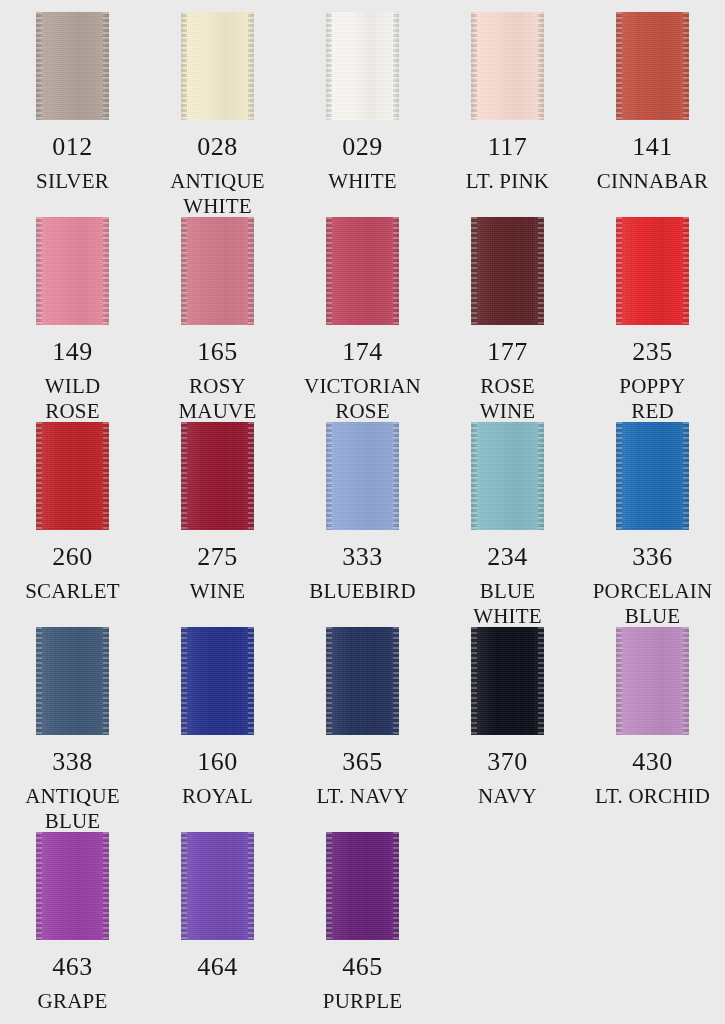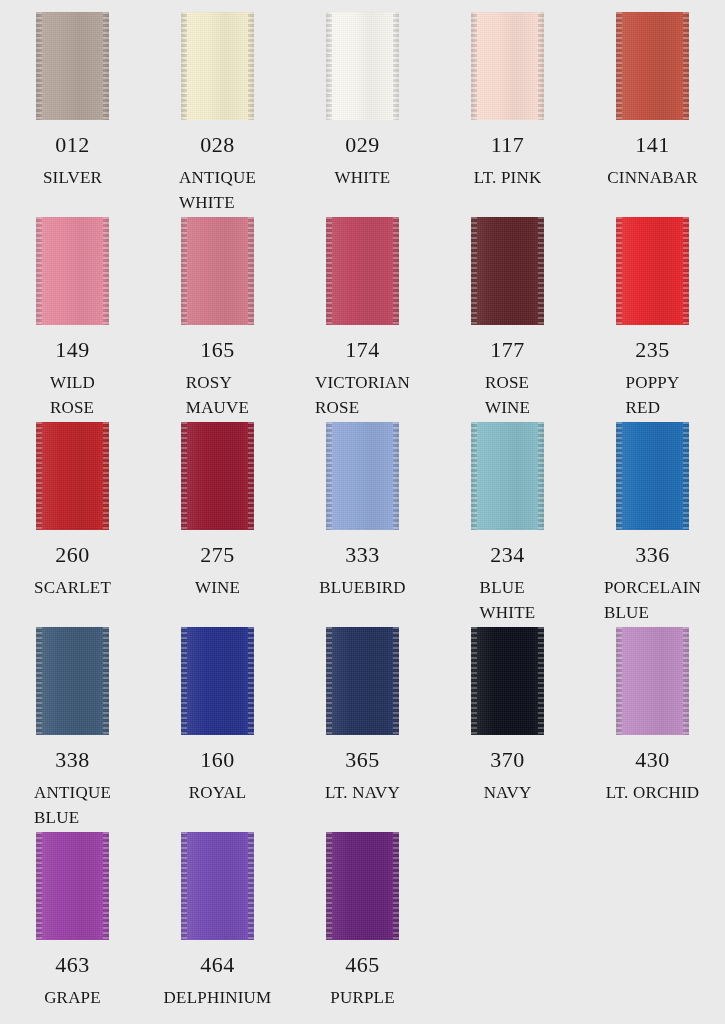--- a/index.html
+++ b/index.html
@@ -74,31 +74,32 @@
   .swatch .selvedge.right { right: 0; }
   .swatch .edgeshade {
     position: absolute; inset: 0;
     background: linear-gradient(90deg,
         rgba(0,0,0,0.10) 0%, rgba(0,0,0,0) 9%,
         rgba(0,0,0,0) 91%, rgba(0,0,0,0.10) 100%);
   }
   
   .code {
     margin-top: 14px;
-    font-size: 22px;
+    font-size: 26px;
     color: #17171a;
     letter-spacing: 0.5px;
     line-height: 1;
     white-space: nowrap;
   }
   .name {
     margin-top: 9px;
-    font-size: 17px;
+    font-size: 21px;
     color: #17171a;
     line-height: 25px;
+    text-align: center;
     letter-spacing: 0.2px;
     max-width: 143px;
   }
   .name .ln { display: block; white-space: nowrap; }
 </style>
 </head>
 <body>
 
 <div id="chart">
     <div class="cell">
@@ -407,23 +408,20 @@
     <div class="cell">
       <div class="swatch">
         <div class="face" style="background: rgb(115, 73, 181);"></div>
         <div class="weave"></div>
         <div class="sheen"></div>
         <div class="selvedge left"></div>
         <div class="selvedge right"></div>
         <div class="edgeshade"></div>
       </div>
       <div class="code">464</div>
-      <div class="name">
-        <span class="ln">DELPHINIUM</span>
-      </div>
     </div>
     <div class="cell">
       <div class="swatch">
         <div class="face" style="background: rgb(102, 32, 121);"></div>
         <div class="weave"></div>
         <div class="sheen"></div>
         <div class="selvedge left"></div>
         <div class="selvedge right"></div>
         <div class="edgeshade"></div>
       </div>

